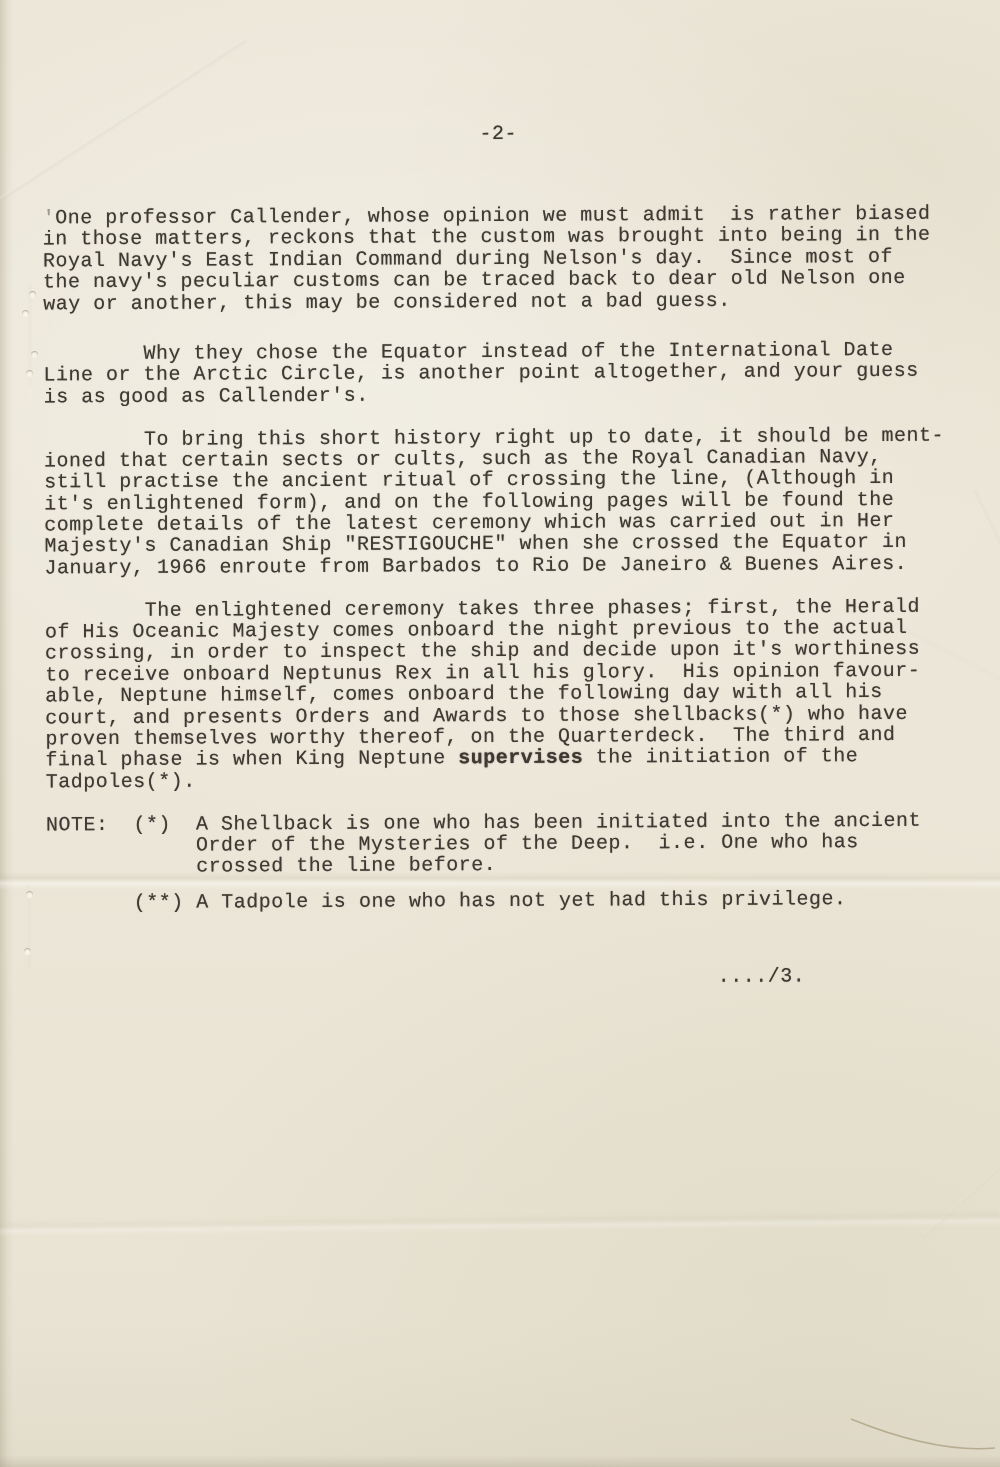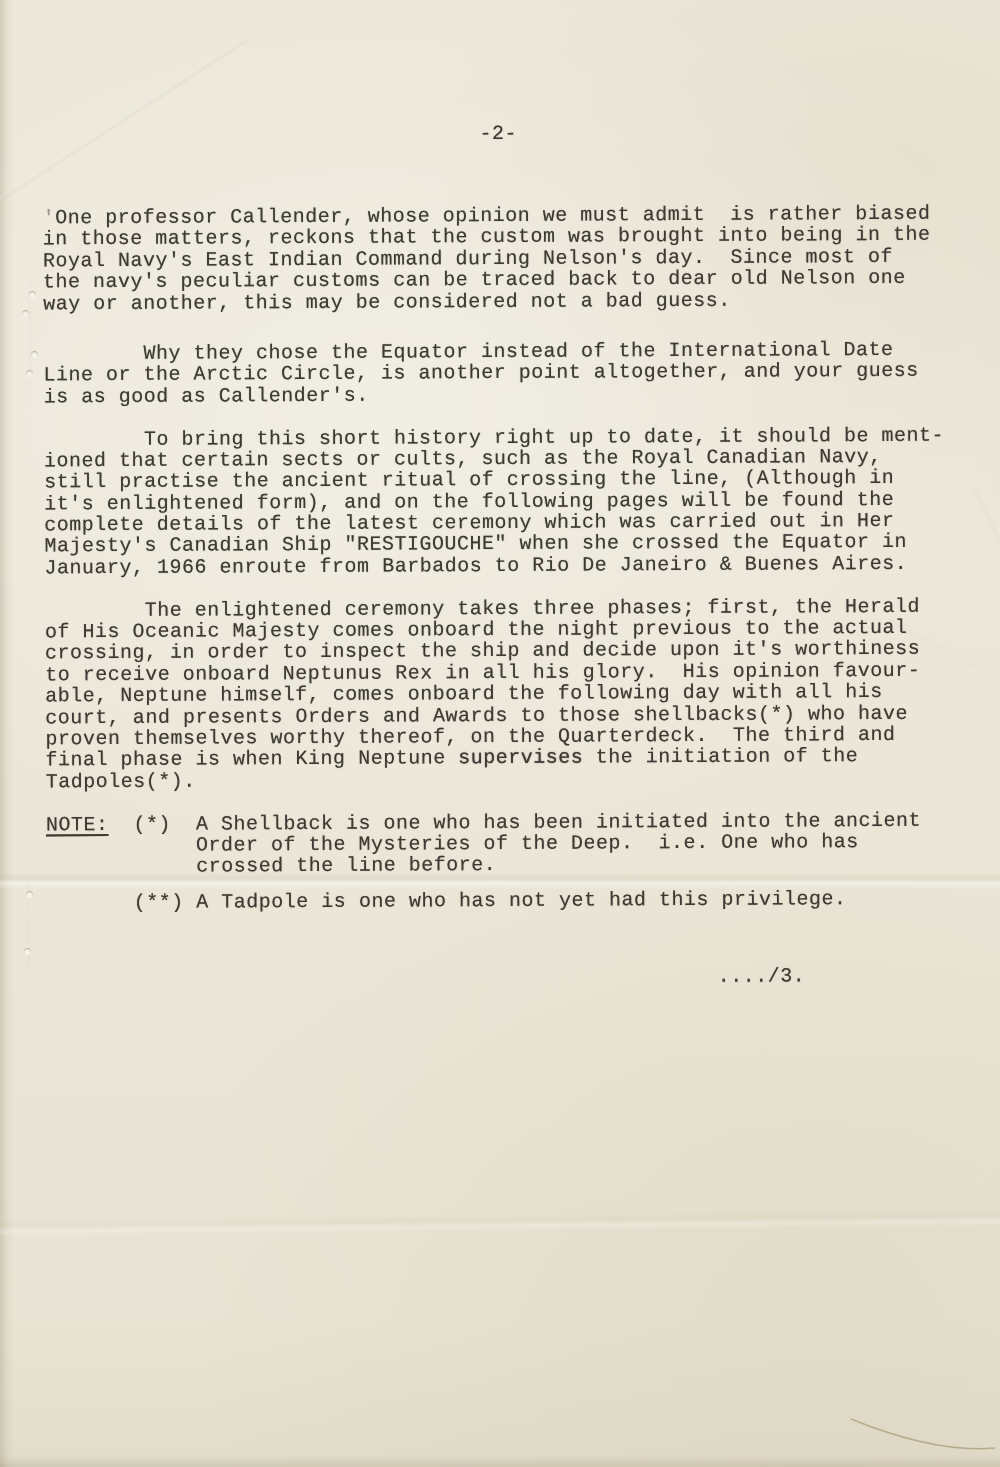--- a/index.html
+++ b/index.html
@@ -96,22 +96,22 @@
   }
   .page-number {
     text-align: center;
     margin-bottom: 18px;
   }
   .doc-block { margin-bottom: 21.4px; }
   .block-paragraph-1 { margin-bottom: 29px; }
   .block-note { margin-bottom: 14px; }
   .block-tadpole-note { margin-bottom: 13px; }
   .line { height: 21.4px; }
-  .b { font-weight: 400; text-shadow: 0 0 1.2px rgba(50,46,40,0.85); }
-  .u { text-decoration: underline; text-decoration-thickness: 2px; text-underline-offset: 4px; }
+  .b { font-weight: 700; text-shadow: 0 0 1.2px rgba(50,46,40,0.85); }
+  .u { text-decoration-thickness: 2px; text-underline-offset: 4px; }
   .f { opacity: 0.45; }
   .continuation { margin-left: 671px; }
   .fiber { position: absolute; pointer-events: none; }
 </style>
 </head>
 <body>
 
 <div class="paper"></div>
 <div class="edge-left"></div>
 <div class="edge-bottom"></div>

